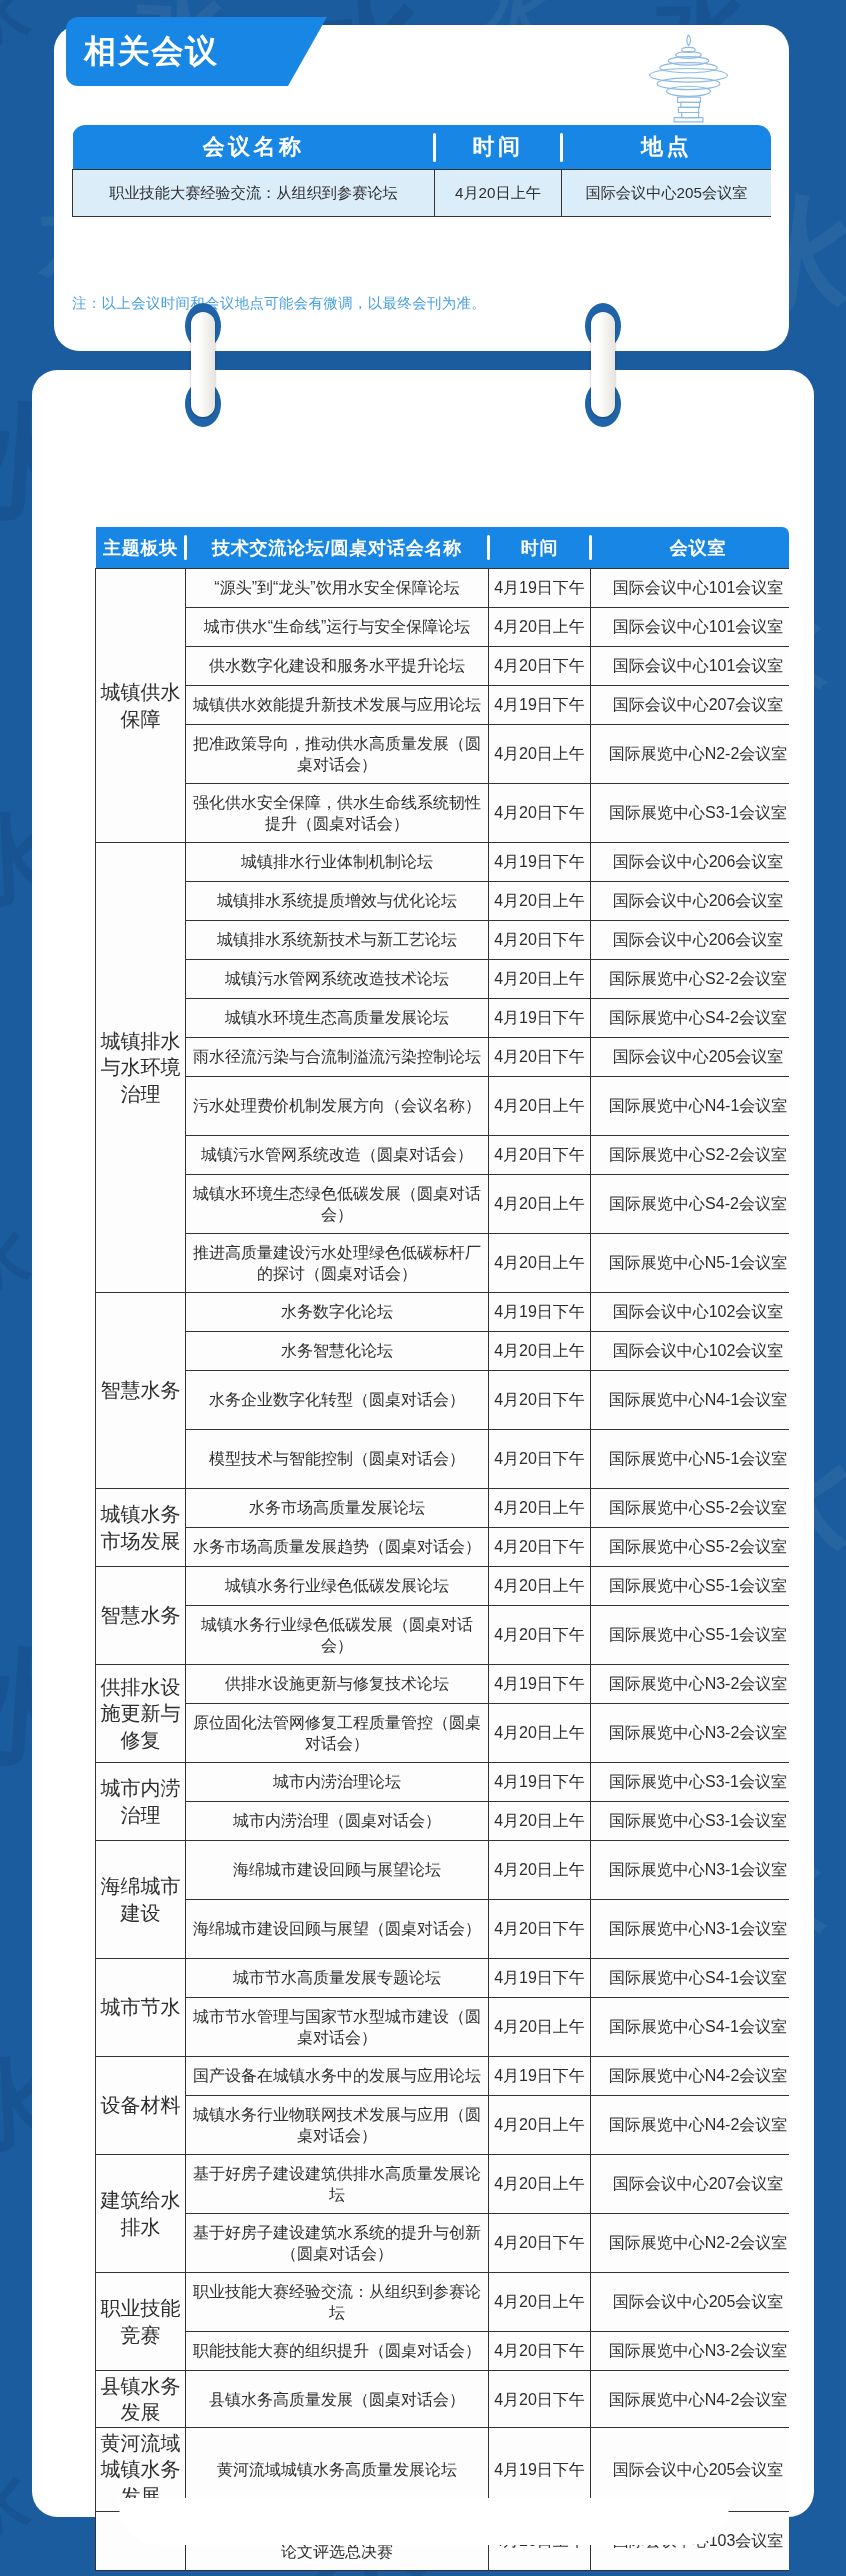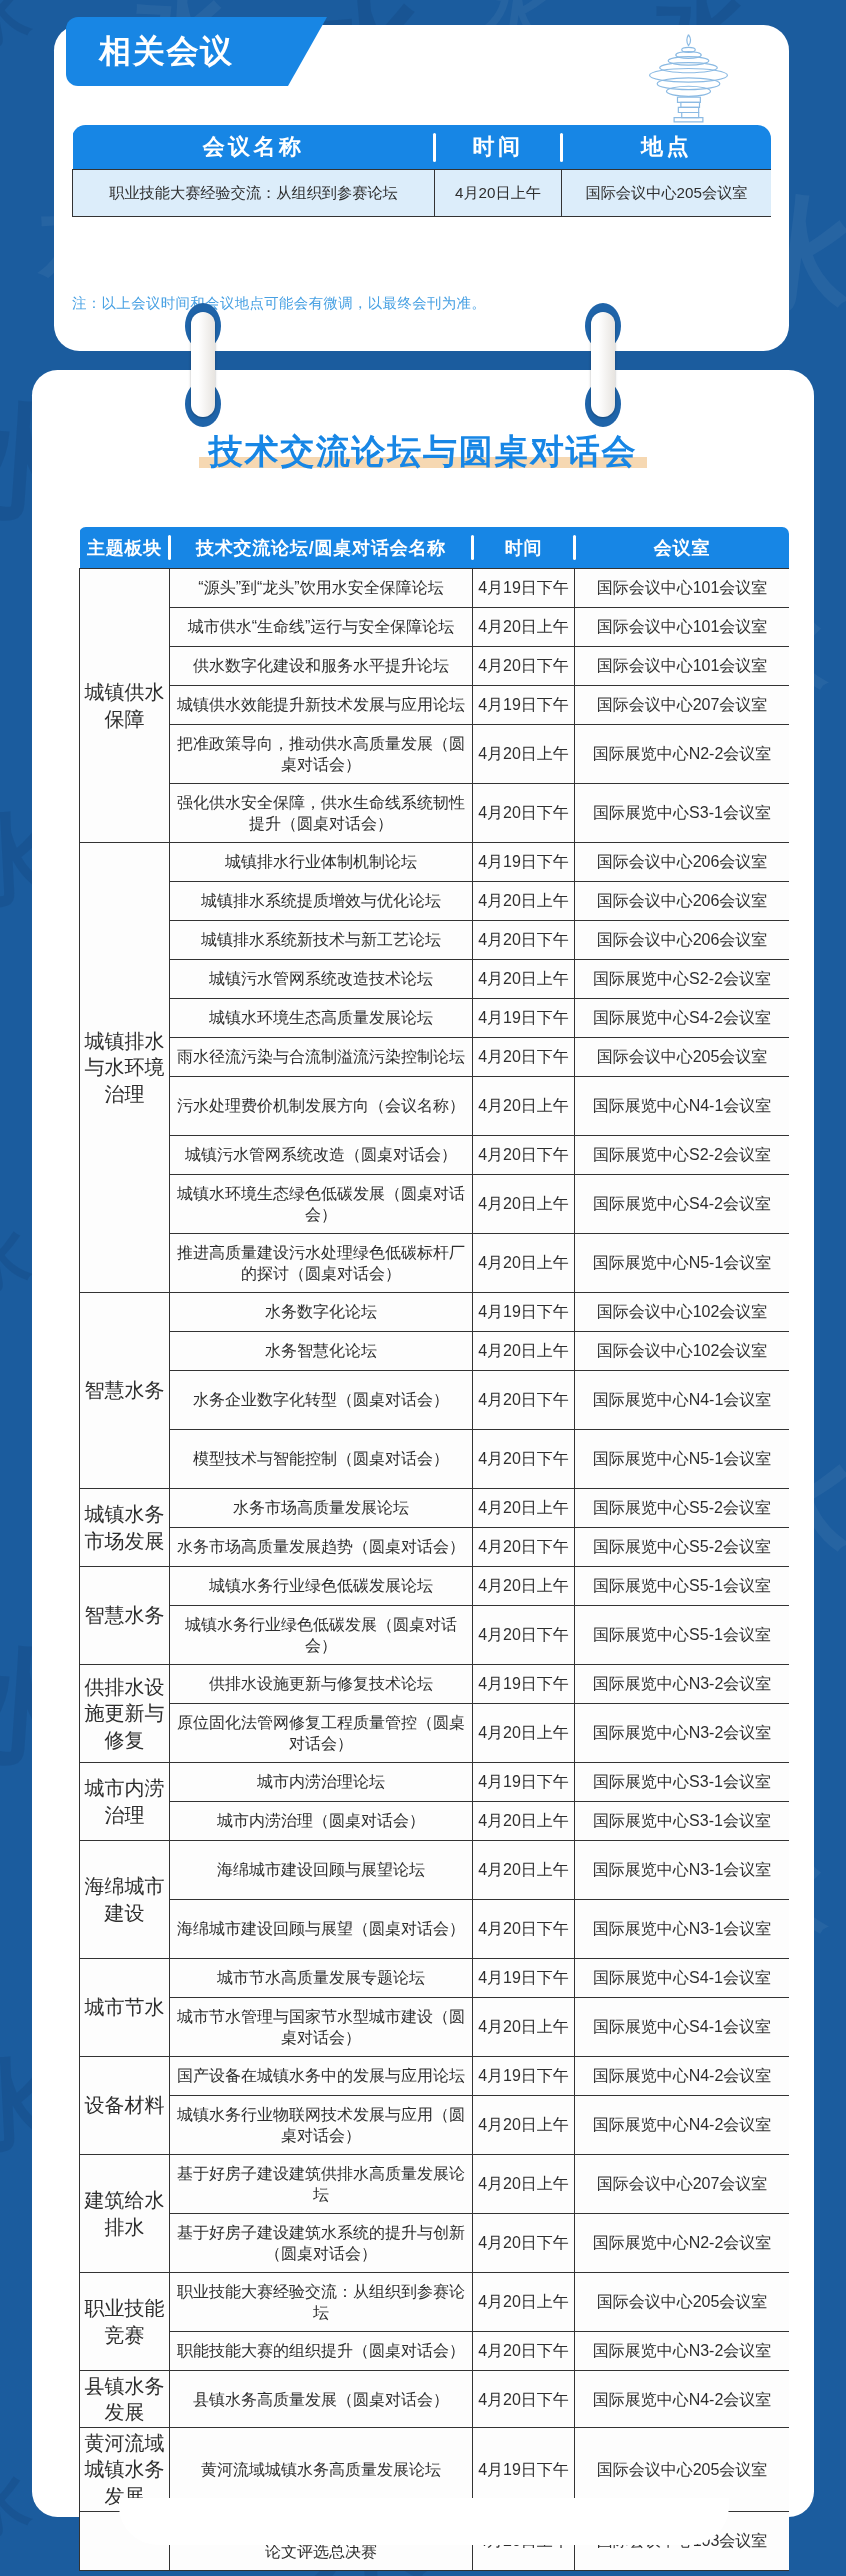--- a/index.html
+++ b/index.html
@@ -9,21 +9,21 @@
   
   .watermarks{position:absolute;inset:0;z-index:0;overflow:hidden;}
   .watermarks span{position:absolute;font-weight:bold;user-select:none;}
 
   
   .tab{position:absolute;left:66px;top:17px;width:222px;height:69px;background:#1886E4;
        border-radius:12px 0 0 12px;z-index:3;}
   .tab::after{content:"";position:absolute;left:100%;top:0;width:0;height:0;
        border-top:69px solid #1886E4;border-right:39px solid transparent;}
   .tab .label{display:block;font-size:32px;font-weight:bold;color:#ffffff;
-       line-height:69px;padding-left:33px;letter-spacing:1.7px;}
+       line-height:69px;padding-left:18px;letter-spacing:1.7px;}
 
   
   .card{position:absolute;background:#ffffff;z-index:2;}
   .card1{left:54px;top:25.4px;width:735px;height:326px;border-radius:25.4px;}
   .card2{left:32px;top:370px;width:782px;height:2147px;border-radius:25.4px;}
 
   .monument{position:absolute;right:37px;top:6.8px;width:127px;height:95px;opacity:.9;z-index:0;}
 
   
   .twrap{position:absolute;overflow:hidden;z-index:1;}
@@ -53,21 +53,21 @@
 
   
   .agenda-title{margin:59px 0 0 0;text-align:center;font-size:34px;font-weight:bold;
         color:#1786E5;line-height:45px;letter-spacing:1.7px;}
   .agenda-title .hl{position:relative;z-index:0;}
   .agenda-title .hl::after{content:"";position:absolute;left:-10.2px;right:-10.2px;bottom:2.5px;
         height:11px;background:#F6D8B2;z-index:-1;}
 
   
   .t2wrap{left:47px;top:157px;width:710px;border-radius:6.8px 6.8px 0 0;}
-  .t2{width:710px;}
+  .t2{width:710px;margin-left:16px;}
   .t2 thead th{height:39px;font-size:18px;letter-spacing:0.8px;}
   .t2 tbody td{font-size:16px;background:#FDFDFD;}
   .t2 tbody tr{height:39px;}
   .t2 tbody tr.tall{height:59px;}
   .t2 td.theme{font-size:20px;padding:1.7px 2.5px;}
 
   
   .bump{position:absolute;width:37px;height:37px;border-radius:50%;background:#ffffff;
         top:2488px;z-index:1;}
   .bump.left{left:100px;}
@@ -201,21 +201,20 @@
     <div class="hole bottom"></div>
     <div class="strap"></div>
   </div>
   <div class="ring" style="left:585px">
     <div class="hole top"></div>
     <div class="hole bottom"></div>
     <div class="strap"></div>
   </div>
 
   <section class="card card2">
-    <h1 class="agenda-title"><span class="hl">技术交流论坛与圆桌对话会</span></h1>
 
     <div class="twrap t2wrap">
       <table class="t2">
         <colgroup>
             <col style="width:90px">
             <col style="width:303px">
             <col style="width:102px">
             <col style="width:215px">
           </colgroup>
         <thead>

